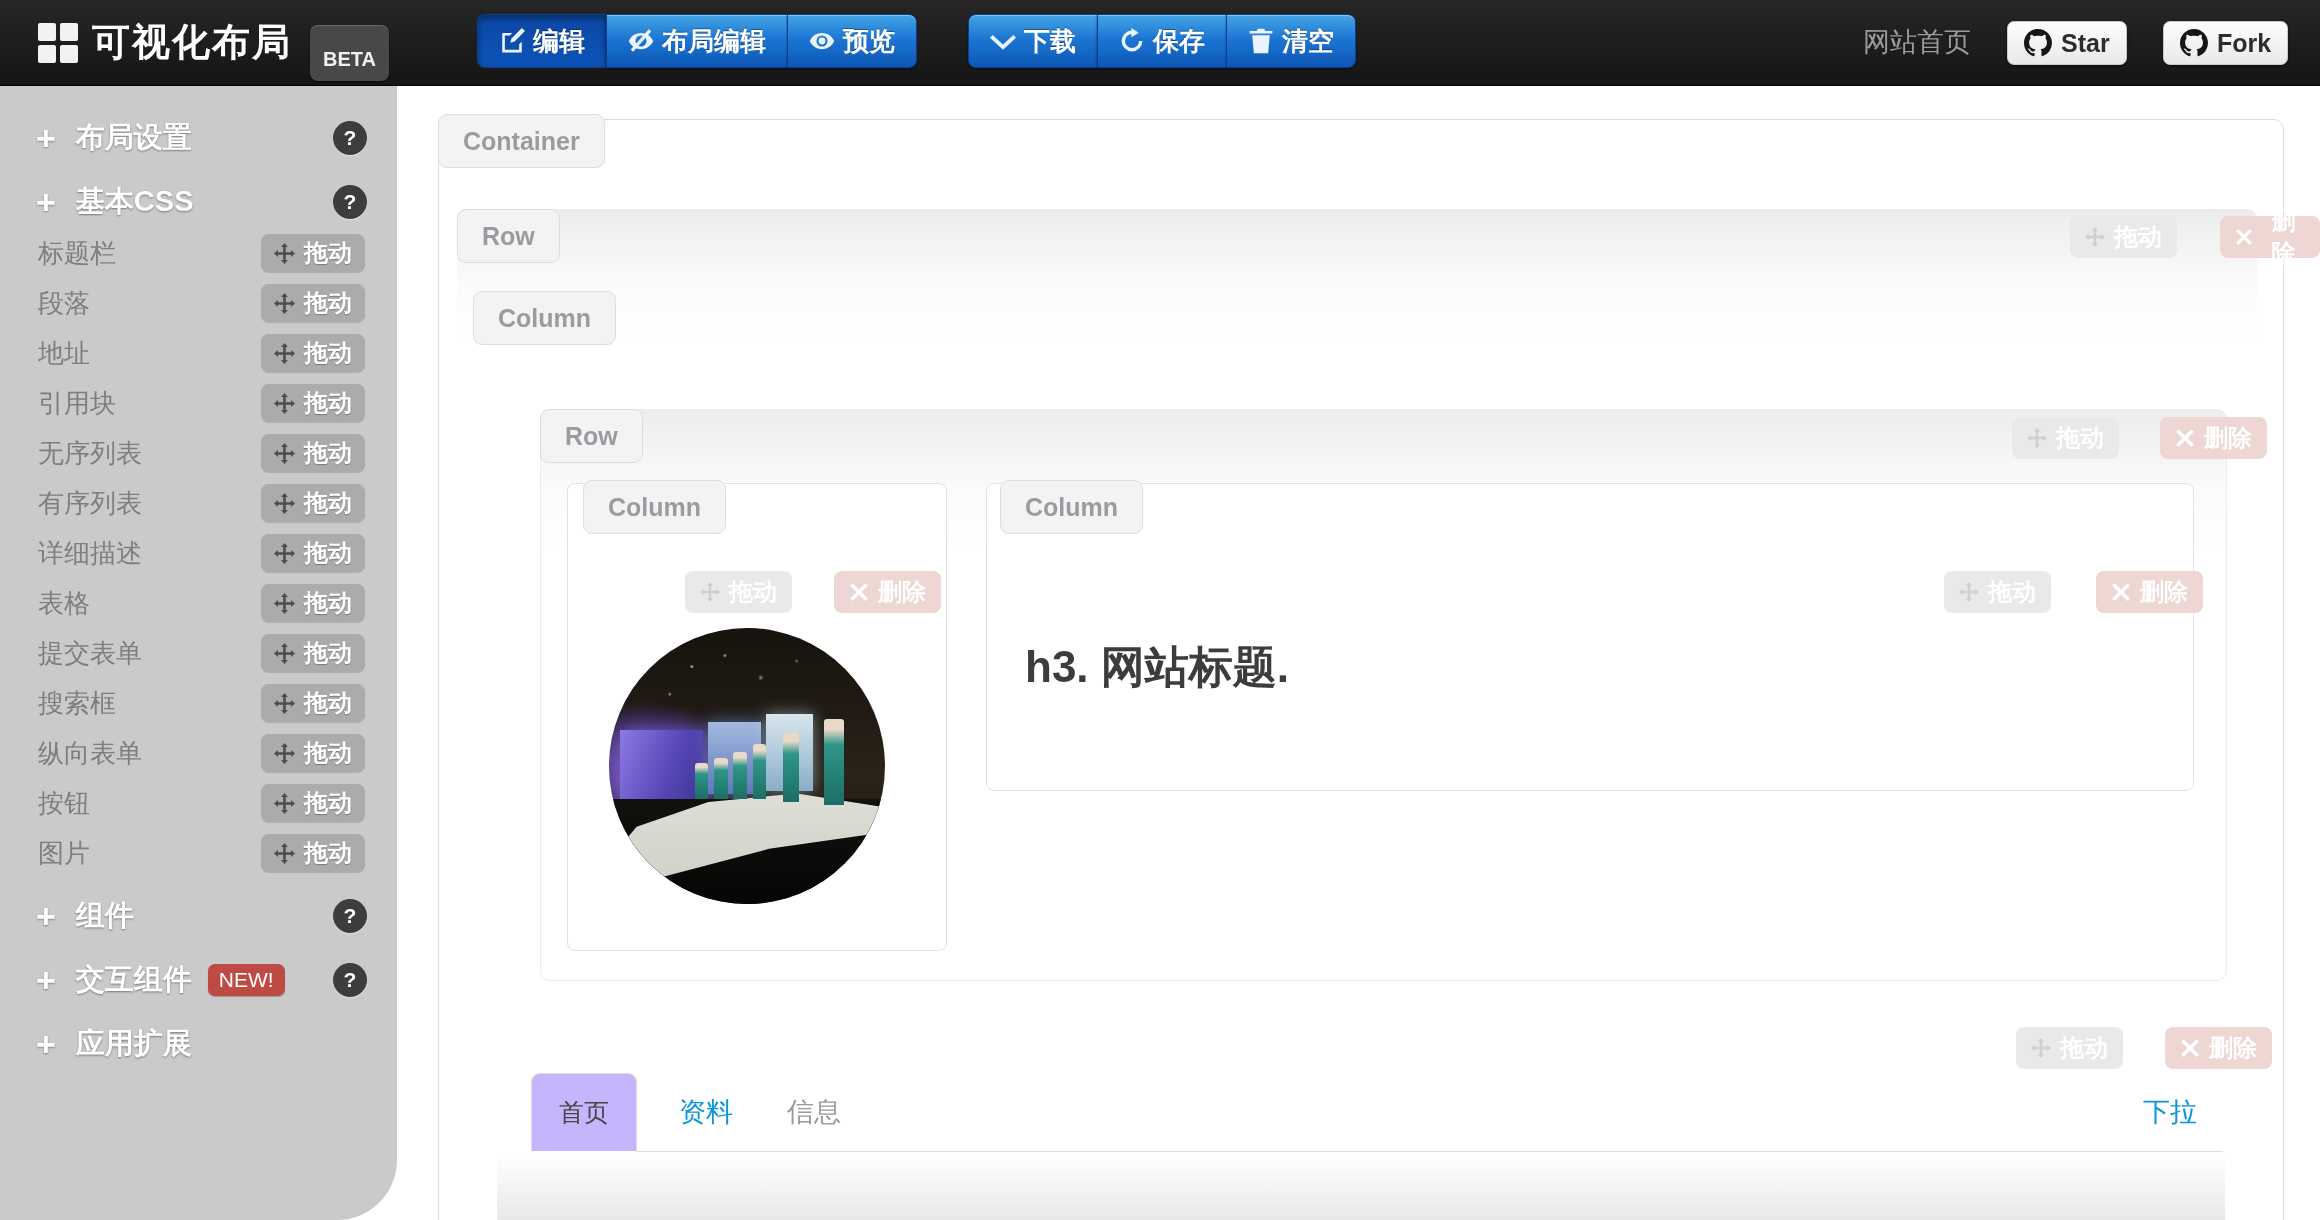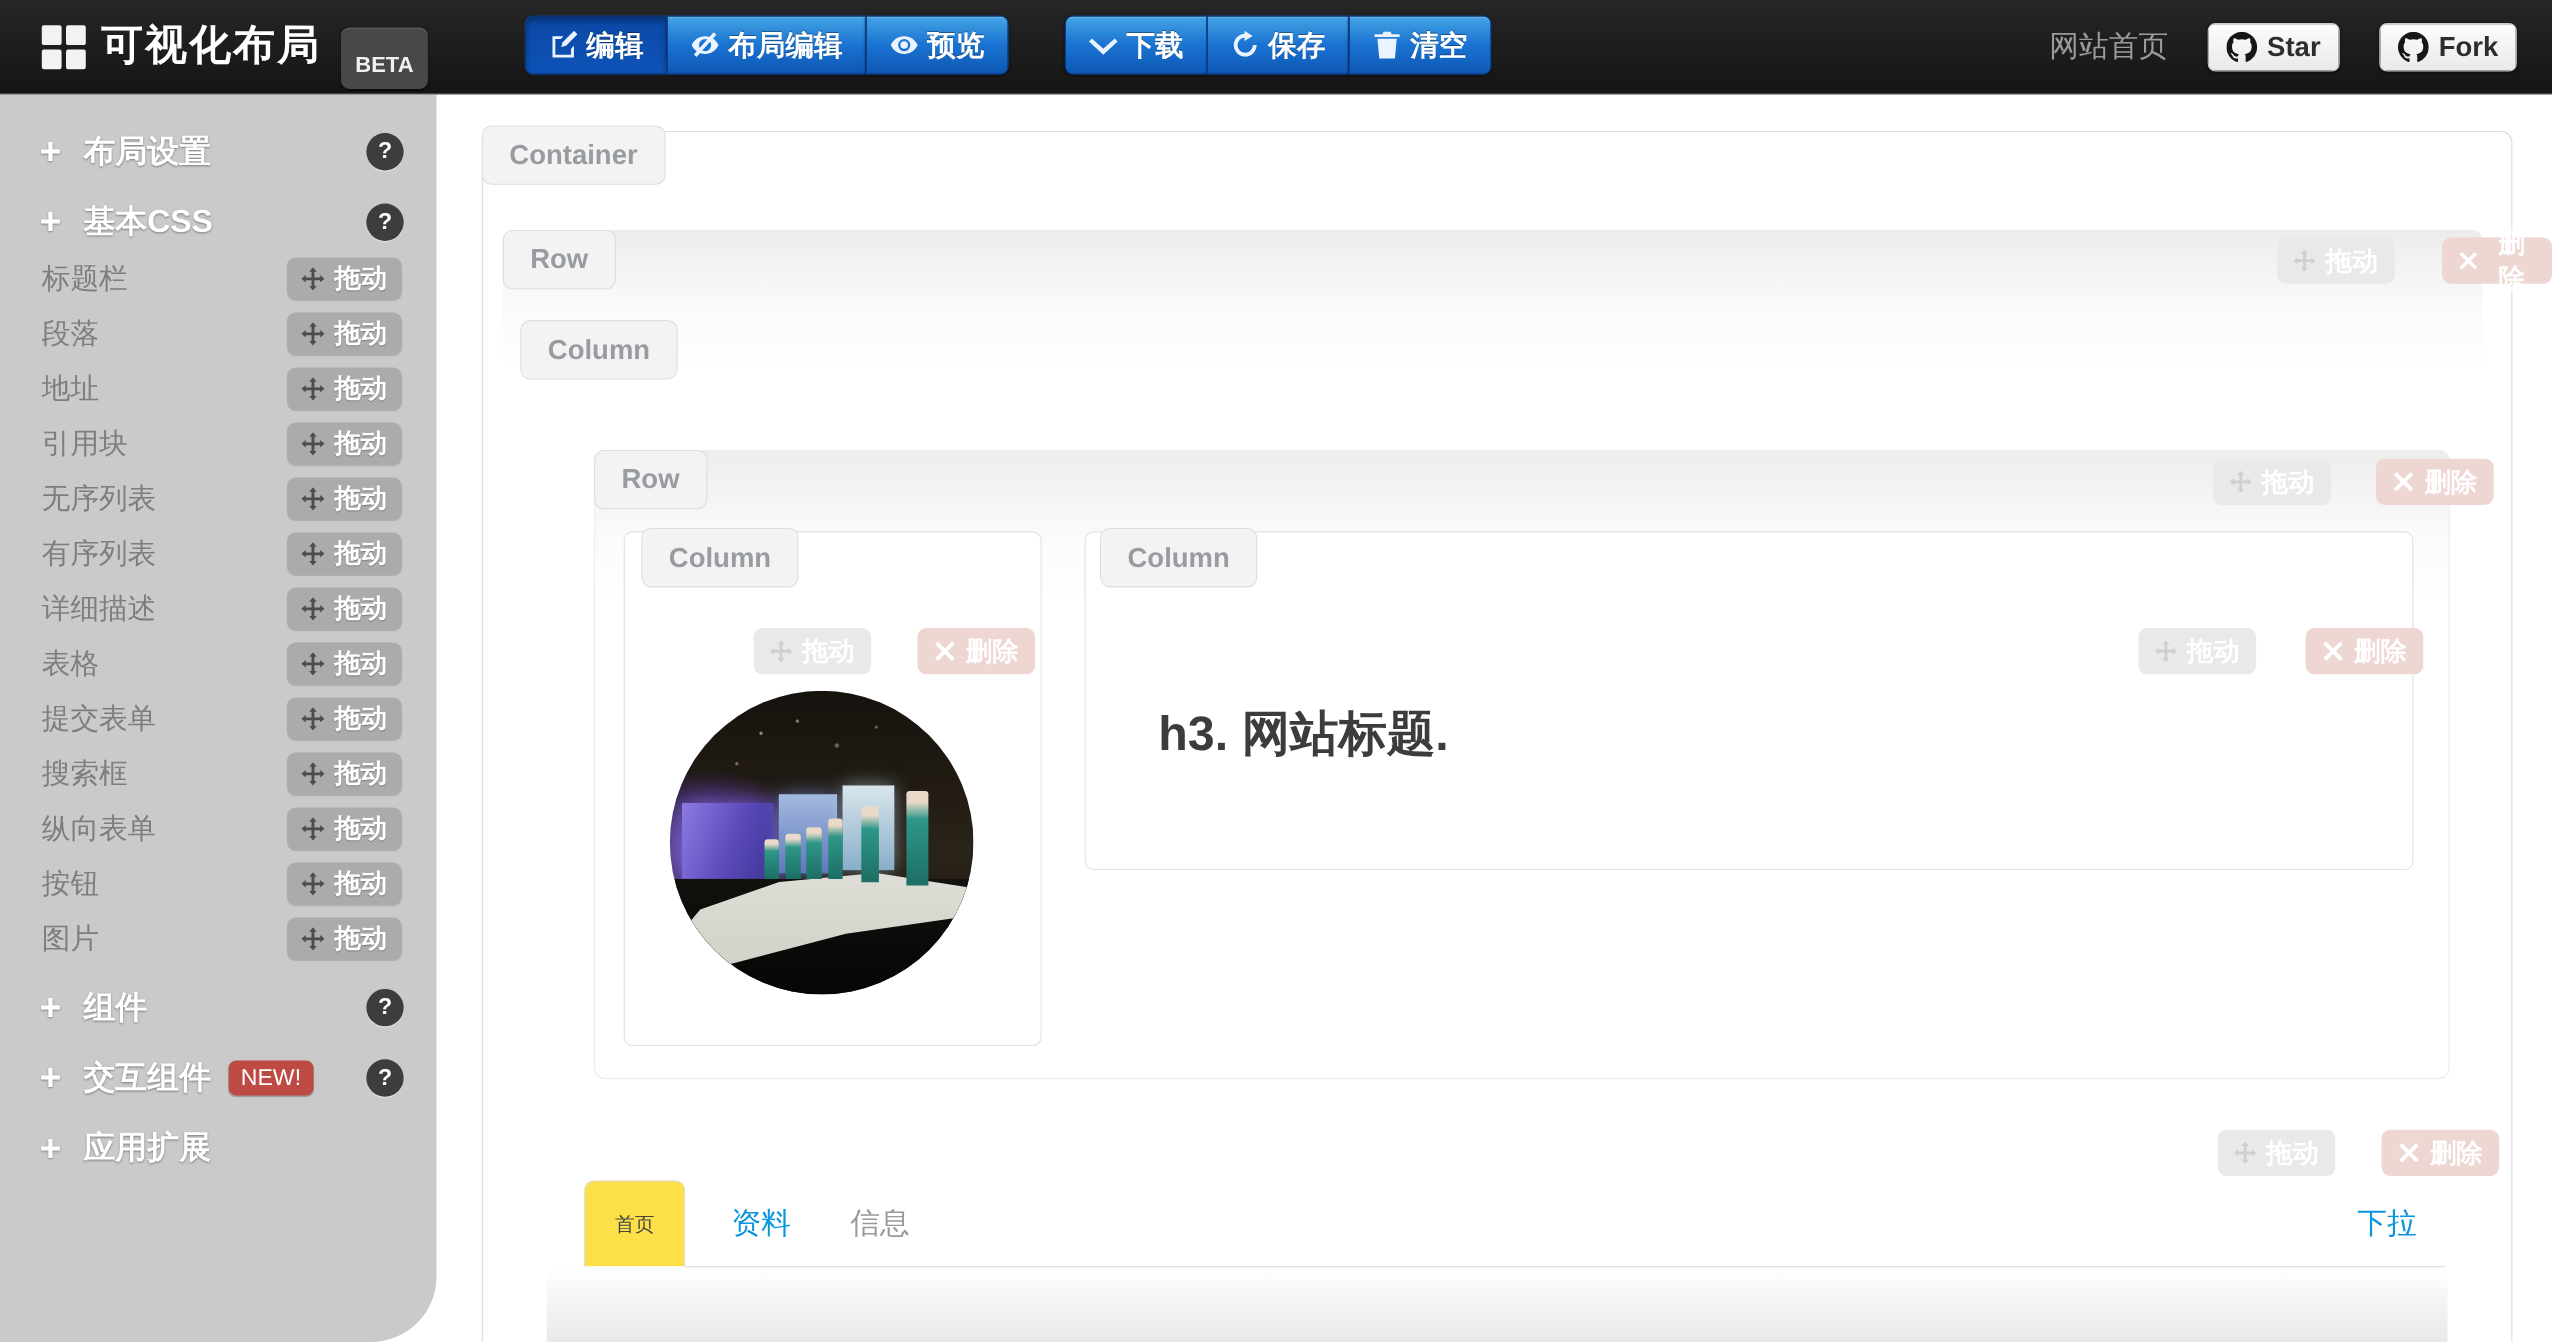--- a/index.html
+++ b/index.html
@@ -80,21 +80,21 @@
   #rightcard{left:589px;top:397px;width:1206px;height:306px;}
   #tab-lcol{left:186px;top:394px;}
   #tab-rcol{left:603px;top:394px;}
 
   .ghost{position:absolute;z-index:7;display:inline-flex;align-items:center;gap:9px;height:42px;
          padding:0 15px;border-radius:8px;color:#fff;font-size:24px;font-weight:bold;
          border:none;font-family:inherit;cursor:pointer;margin-left:29px;}
   .g-drag{background:#e9e9e9;} .g-drag .ic{width:20px;height:20px;color:#cfcfcf;}
   .g-del{background:#eed6d2;} .g-del .ic{width:20px;height:20px;color:#fff;}
 
-  #h3-text{left:656px;top:552px;color:#3c3c3c;font-size:44px;font-weight:bold;}
+  #h3-text{left:628px;top:552px;color:#3c3c3c;font-size:44px;font-weight:bold;}
 
   
   #photo{left:212px;top:542px;width:276px;height:276px;border-radius:50%;overflow:hidden;
          background:
            radial-gradient(3px 3px at 30% 14%,rgba(255,255,240,.8),transparent 70%),
            radial-gradient(3px 3px at 42% 10%,rgba(255,255,240,.7),transparent 70%),
            radial-gradient(3px 3px at 22% 24%,rgba(255,240,220,.6),transparent 70%),
            radial-gradient(4px 4px at 55% 18%,rgba(255,255,240,.5),transparent 70%),
            radial-gradient(3px 3px at 68% 12%,rgba(255,255,240,.45),transparent 70%),
            radial-gradient(120px 90px at 12% 52%,rgba(132,98,226,.85),rgba(84,58,170,.4) 55%,transparent 80%),
@@ -112,22 +112,22 @@
              background:linear-gradient(180deg,#f4f3ee,#cfcec6);}
   .mdl{width:5%;border-radius:3px 3px 0 0;background:linear-gradient(180deg,#e8d9c8 0 12%,#2e9688 30%,#1d6e64);}
   .m1{left:31%;top:49%;height:13%;} .m2{left:38%;top:47%;height:15%;}
   .m3{left:45%;top:45%;height:17%;} .m4{left:52%;top:42%;height:20%;}
   .m5{left:63%;top:38%;height:25%;width:6%;} .m6{left:78%;top:33%;height:31%;width:7%;}
 
   
   #tabbar{left:134px;top:987px;width:1692px;height:79px;border-bottom:1px solid #ddd;
           display:flex;align-items:center;box-sizing:border-box;}
   #tab-home{align-self:stretch;display:flex;align-items:center;padding:0 27px;margin-bottom:-1px;
-            background:#fde047;border:1px solid #ddd;border-bottom:1px solid #fff;
-            border-radius:9px 9px 0 0;color:#454545;font-size:18px;cursor:pointer;}
+            background:#c4b5fd;border:1px solid #ddd;border-bottom:1px solid #fff;
+            border-radius:9px 9px 0 0;color:#454545;font-size:25px;cursor:pointer;}
   .tab-link{margin-left:30px;padding:14px 12px;font-size:27px;cursor:pointer;}
   .blue{color:#0a95dd;} .muted{color:#999;}
   #tab-dd{margin-left:auto;margin-right:26px;font-size:27px;cursor:pointer;}
   #tabcontent{left:100px;top:1067px;width:1728px;height:68px;
               background:linear-gradient(180deg,#ffffff,#e8e8e8);}
 </style>
 </head>
 <body>
 
 <svg width="0" height="0" style="position:absolute">

